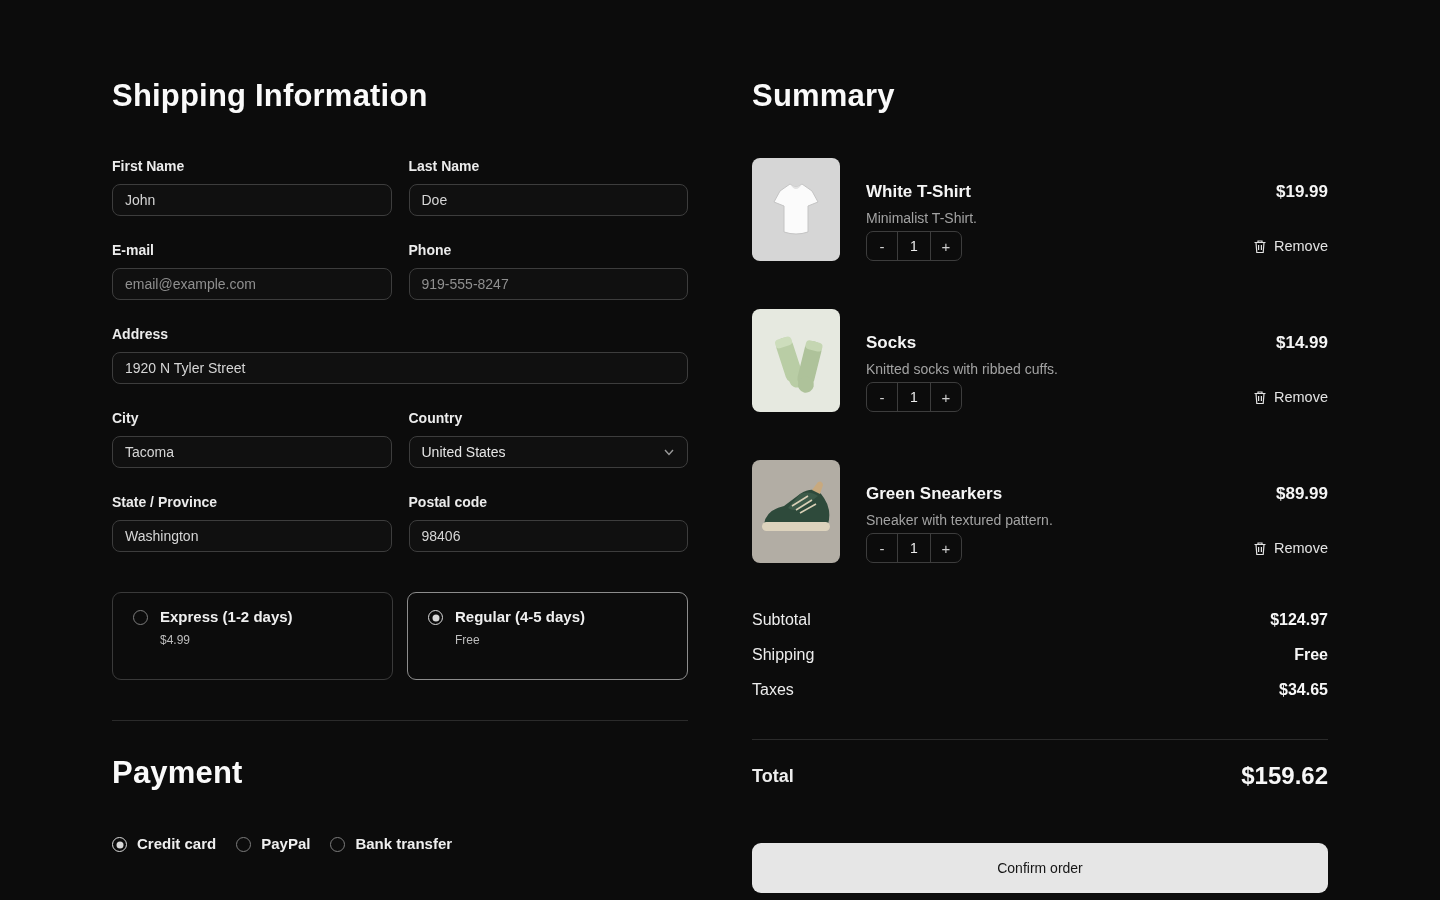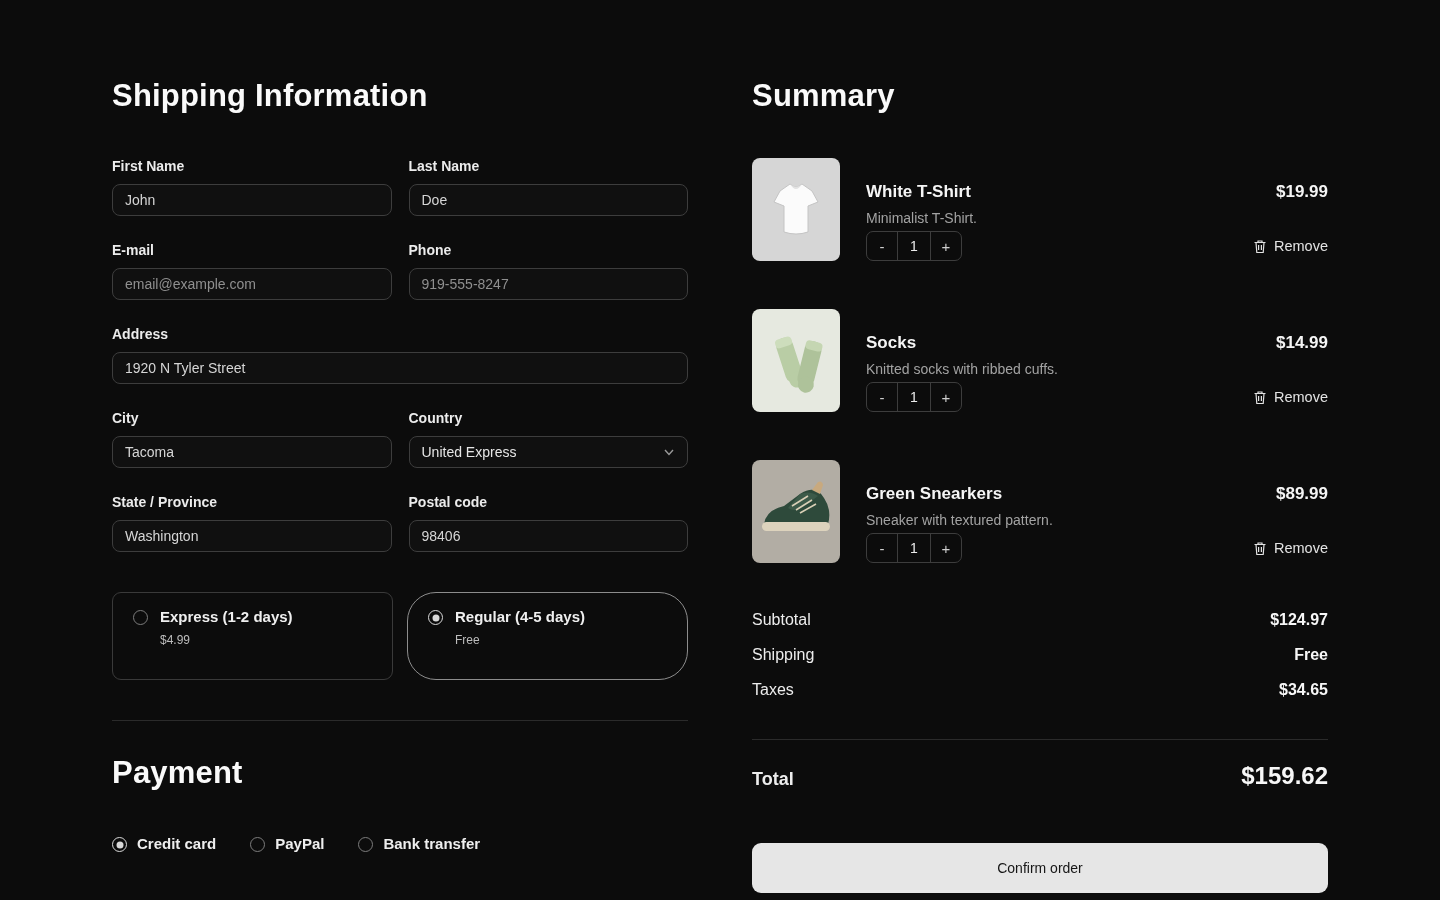--- a/index.html
+++ b/index.html
@@ -56,40 +56,40 @@
   
   .ship-options { display:grid; grid-template-columns:1fr 1fr; gap:14px; margin-top:40px; }
   .option {
     border:1px solid #3a3a3a;
     border-radius:9px;
     padding:15px 16px 32px 20px;
     display:flex; gap:12px; align-items:flex-start;
     cursor:pointer;
     min-height:75px;
   }
-  .option.selected { border-color:#8d8d8d;border-radius:29px; }
+  .option.selected { border-color:#8d8d8d; }
   .radio {
     width:15px; height:15px; flex:0 0 15px;
     border:1.5px solid #7c7c7c; border-radius:50%;
     margin-top:2px;
     position:relative;
   }
   .radio.checked { border-color:#d9d9d9; }
   .radio.checked::after {
     content:""; position:absolute; left:50%; top:50%;
     width:7px; height:7px; border-radius:50%; background:#d9d9d9;
     transform:translate(-50%,-50%);
   }
   .opt-label { font-size:15px; font-weight:bold; color:#efefef; margin-bottom:8px; }
   .opt-price { font-size:12px; color:#bdbdbd; }
 
   hr.divider { border:none; border-top:1px solid #2b2b2b; margin:40px 0 0 0; }
 
   .payment-title { margin-top:34px; margin-bottom:42px; }
-  .pay-methods { display:flex; gap:34px; align-items:center; }
+  .pay-methods { display:flex; gap:20px; align-items:center; }
   .pay-method { display:flex; gap:10px; align-items:center; cursor:pointer; }
   .pay-method span.lbl { font-size:15px; font-weight:bold; color:#efefef; }
 
   
   .item { display:flex; gap:26px; margin-bottom:48px; }
   .thumb {
     width:88px; height:103px; flex:0 0 88px;
     border-radius:8px; overflow:hidden;
   }
   .thumb svg { display:block; width:88px; height:103px; }
@@ -117,21 +117,21 @@
   }
   .remove {
     display:flex; gap:7px; align-items:center;
     background:transparent; border:none; cursor:pointer;
     color:#e3e3e3; font-size:14.5px;
     font-family:"Liberation Sans", sans-serif;
   }
   .remove svg { display:block; }
 
   .totals { margin-top:10px; }
-  .tot-row { display:flex; justify-content:space-between; align-items:flex-end; margin-bottom:17px;gap:16px; }
+  .tot-row { display:flex; justify-content:space-between; align-items:center; margin-bottom:17px;gap:16px; }
   .tot-row .t-label { font-size:16px; color:#ededed; }
   .tot-row .t-value { font-size:16px; font-weight:bold; color:#f7f7f7; }
   .total-divider { margin:22px 0 0 0; }
   .grand { margin-top:22px; }
   .grand .t-label { font-size:18px; font-weight:bold; }
   .grand .t-value { font-size:24px; }
 
   .confirm-btn {
     margin-top:36px; width:100%; height:50px;
     background:#e6e6e6; color:#161616;
@@ -178,21 +178,21 @@
     </div>
 
     <div class="form-row">
       <div class="field">
         <label>City</label>
         <input type="text" value="Tacoma" style="">
       </div>
       <div class="field">
         <label>Country</label>
         <div class="select">
-          <span>United Express</span>
+          <span>United States</span>
           <span class="chev">
             <svg width="12" height="12" viewBox="0 0 12 12">
                 <polyline points="2,4 6,8.5 10,4" fill="none" stroke="currentColor" stroke-width="1.4"></polyline>
               </svg>
           </span>
         </div>
       </div>
     </div>
 
     <div class="form-row">

